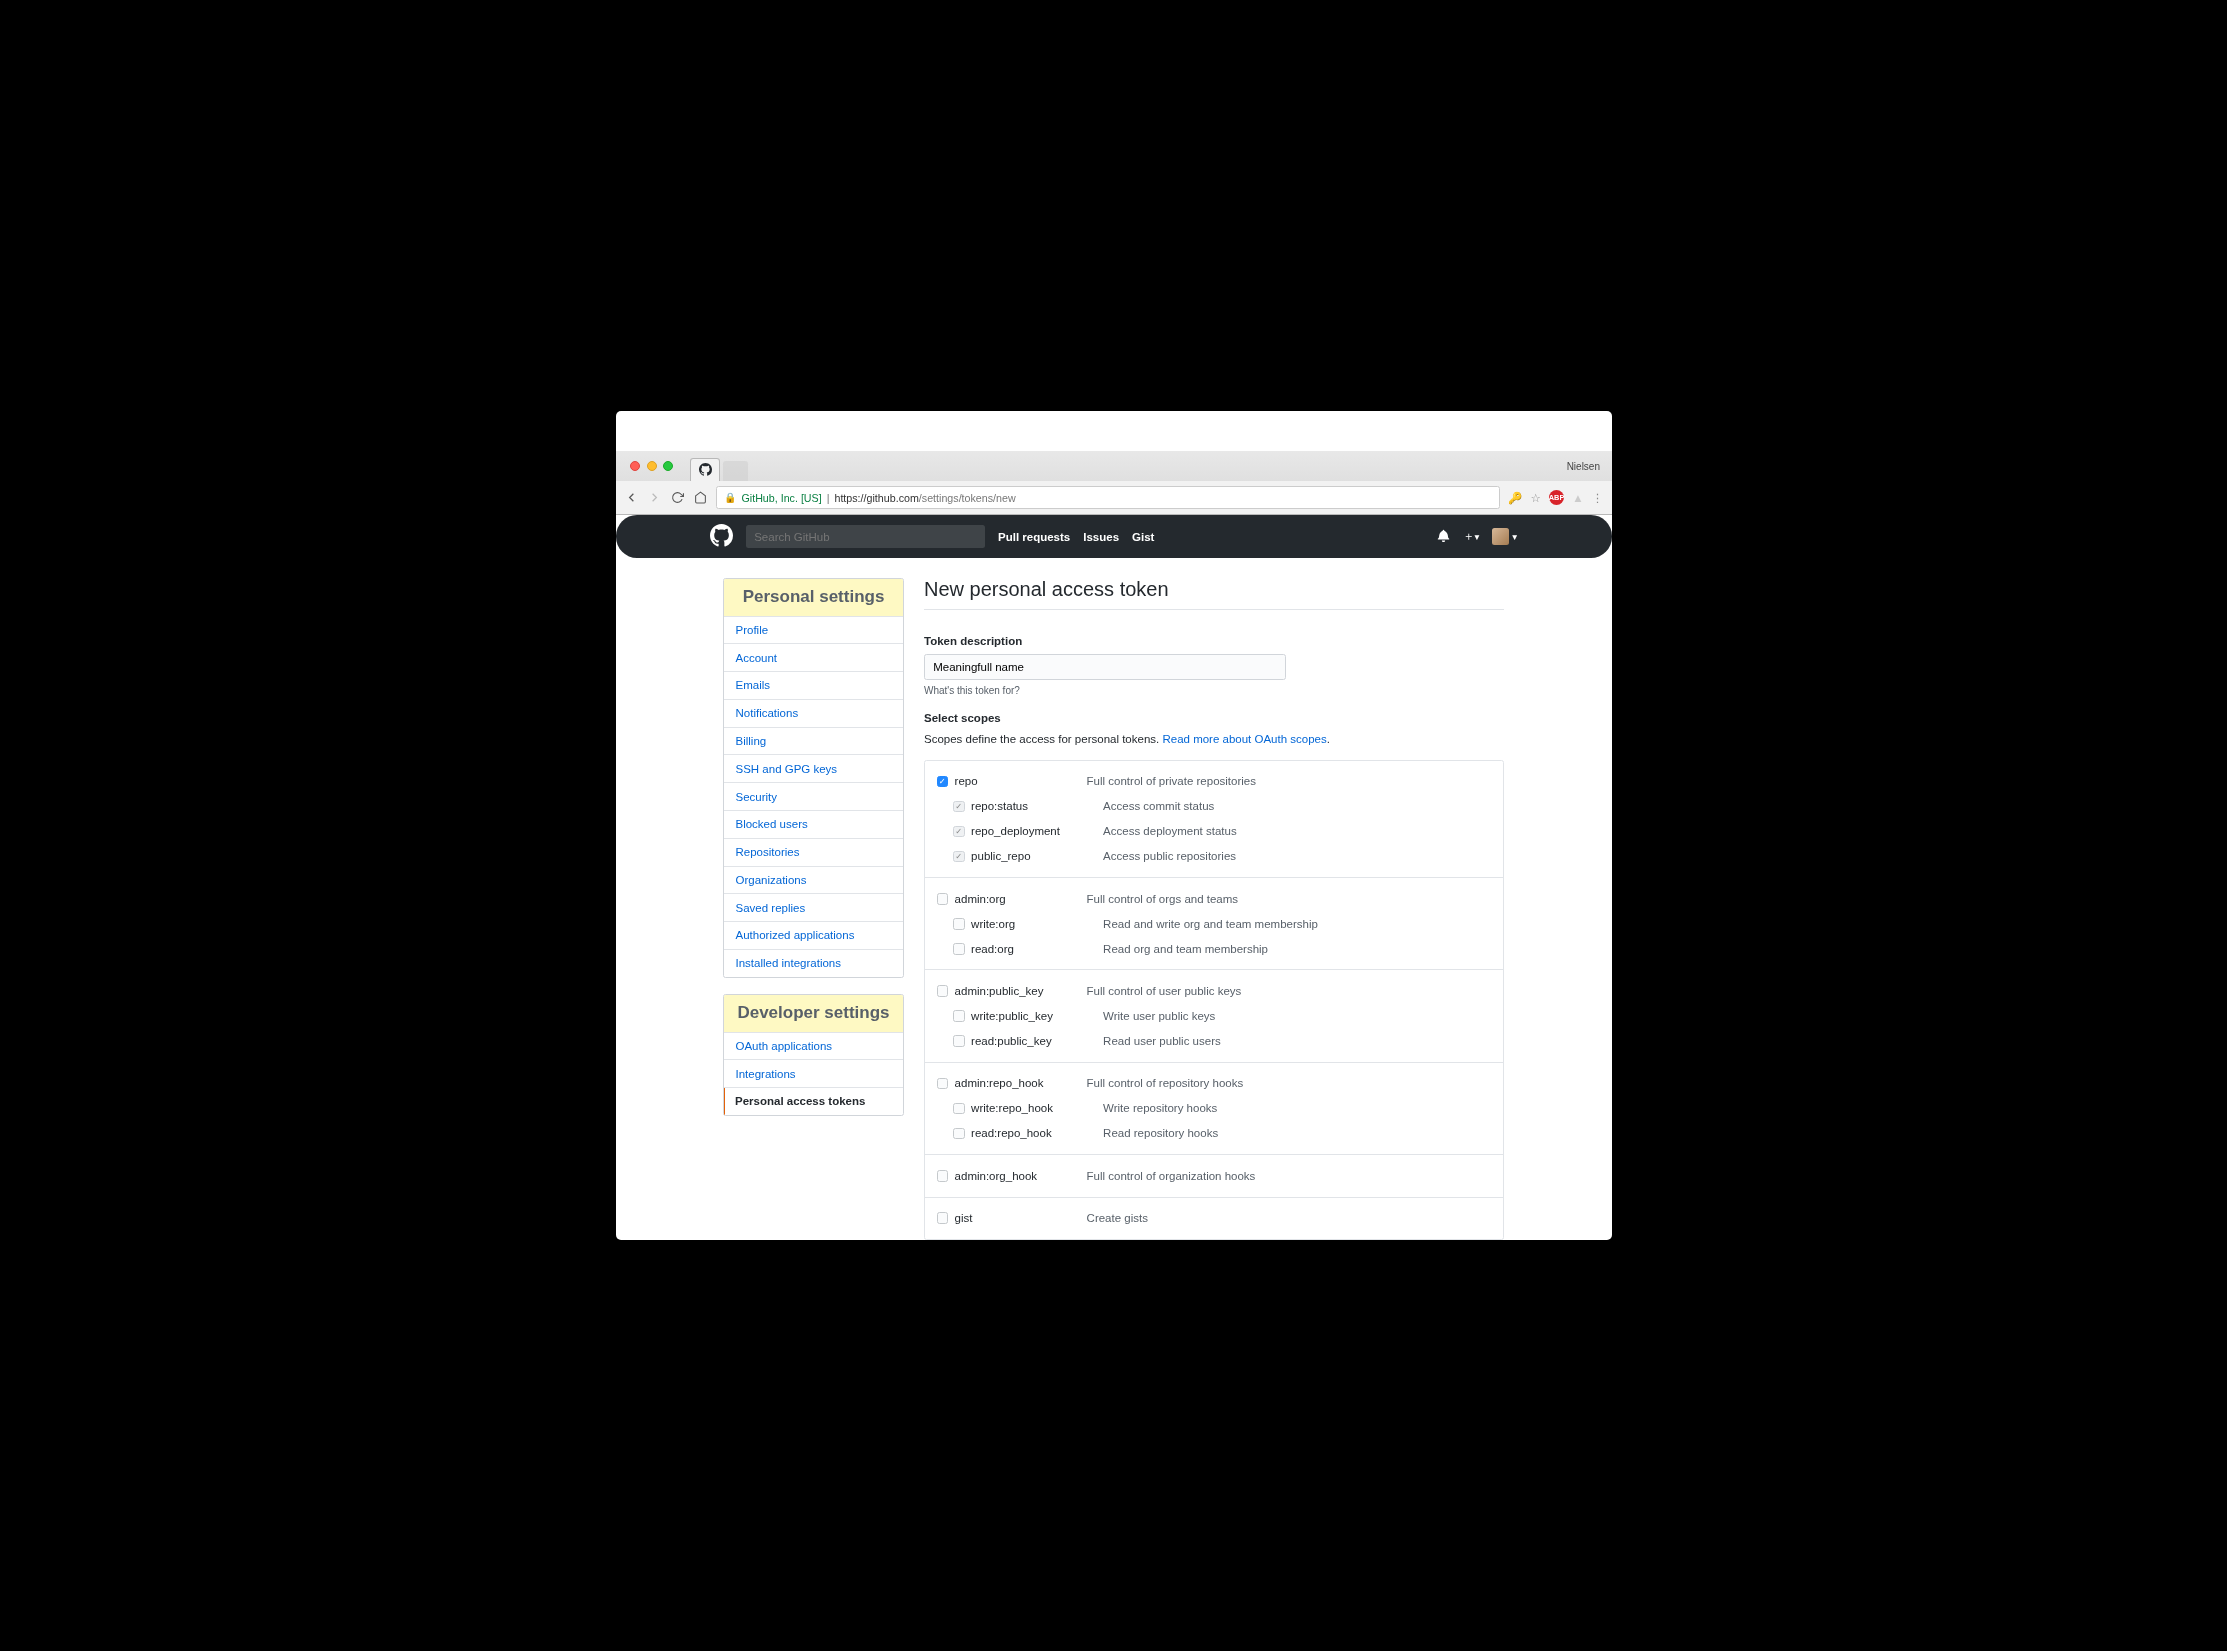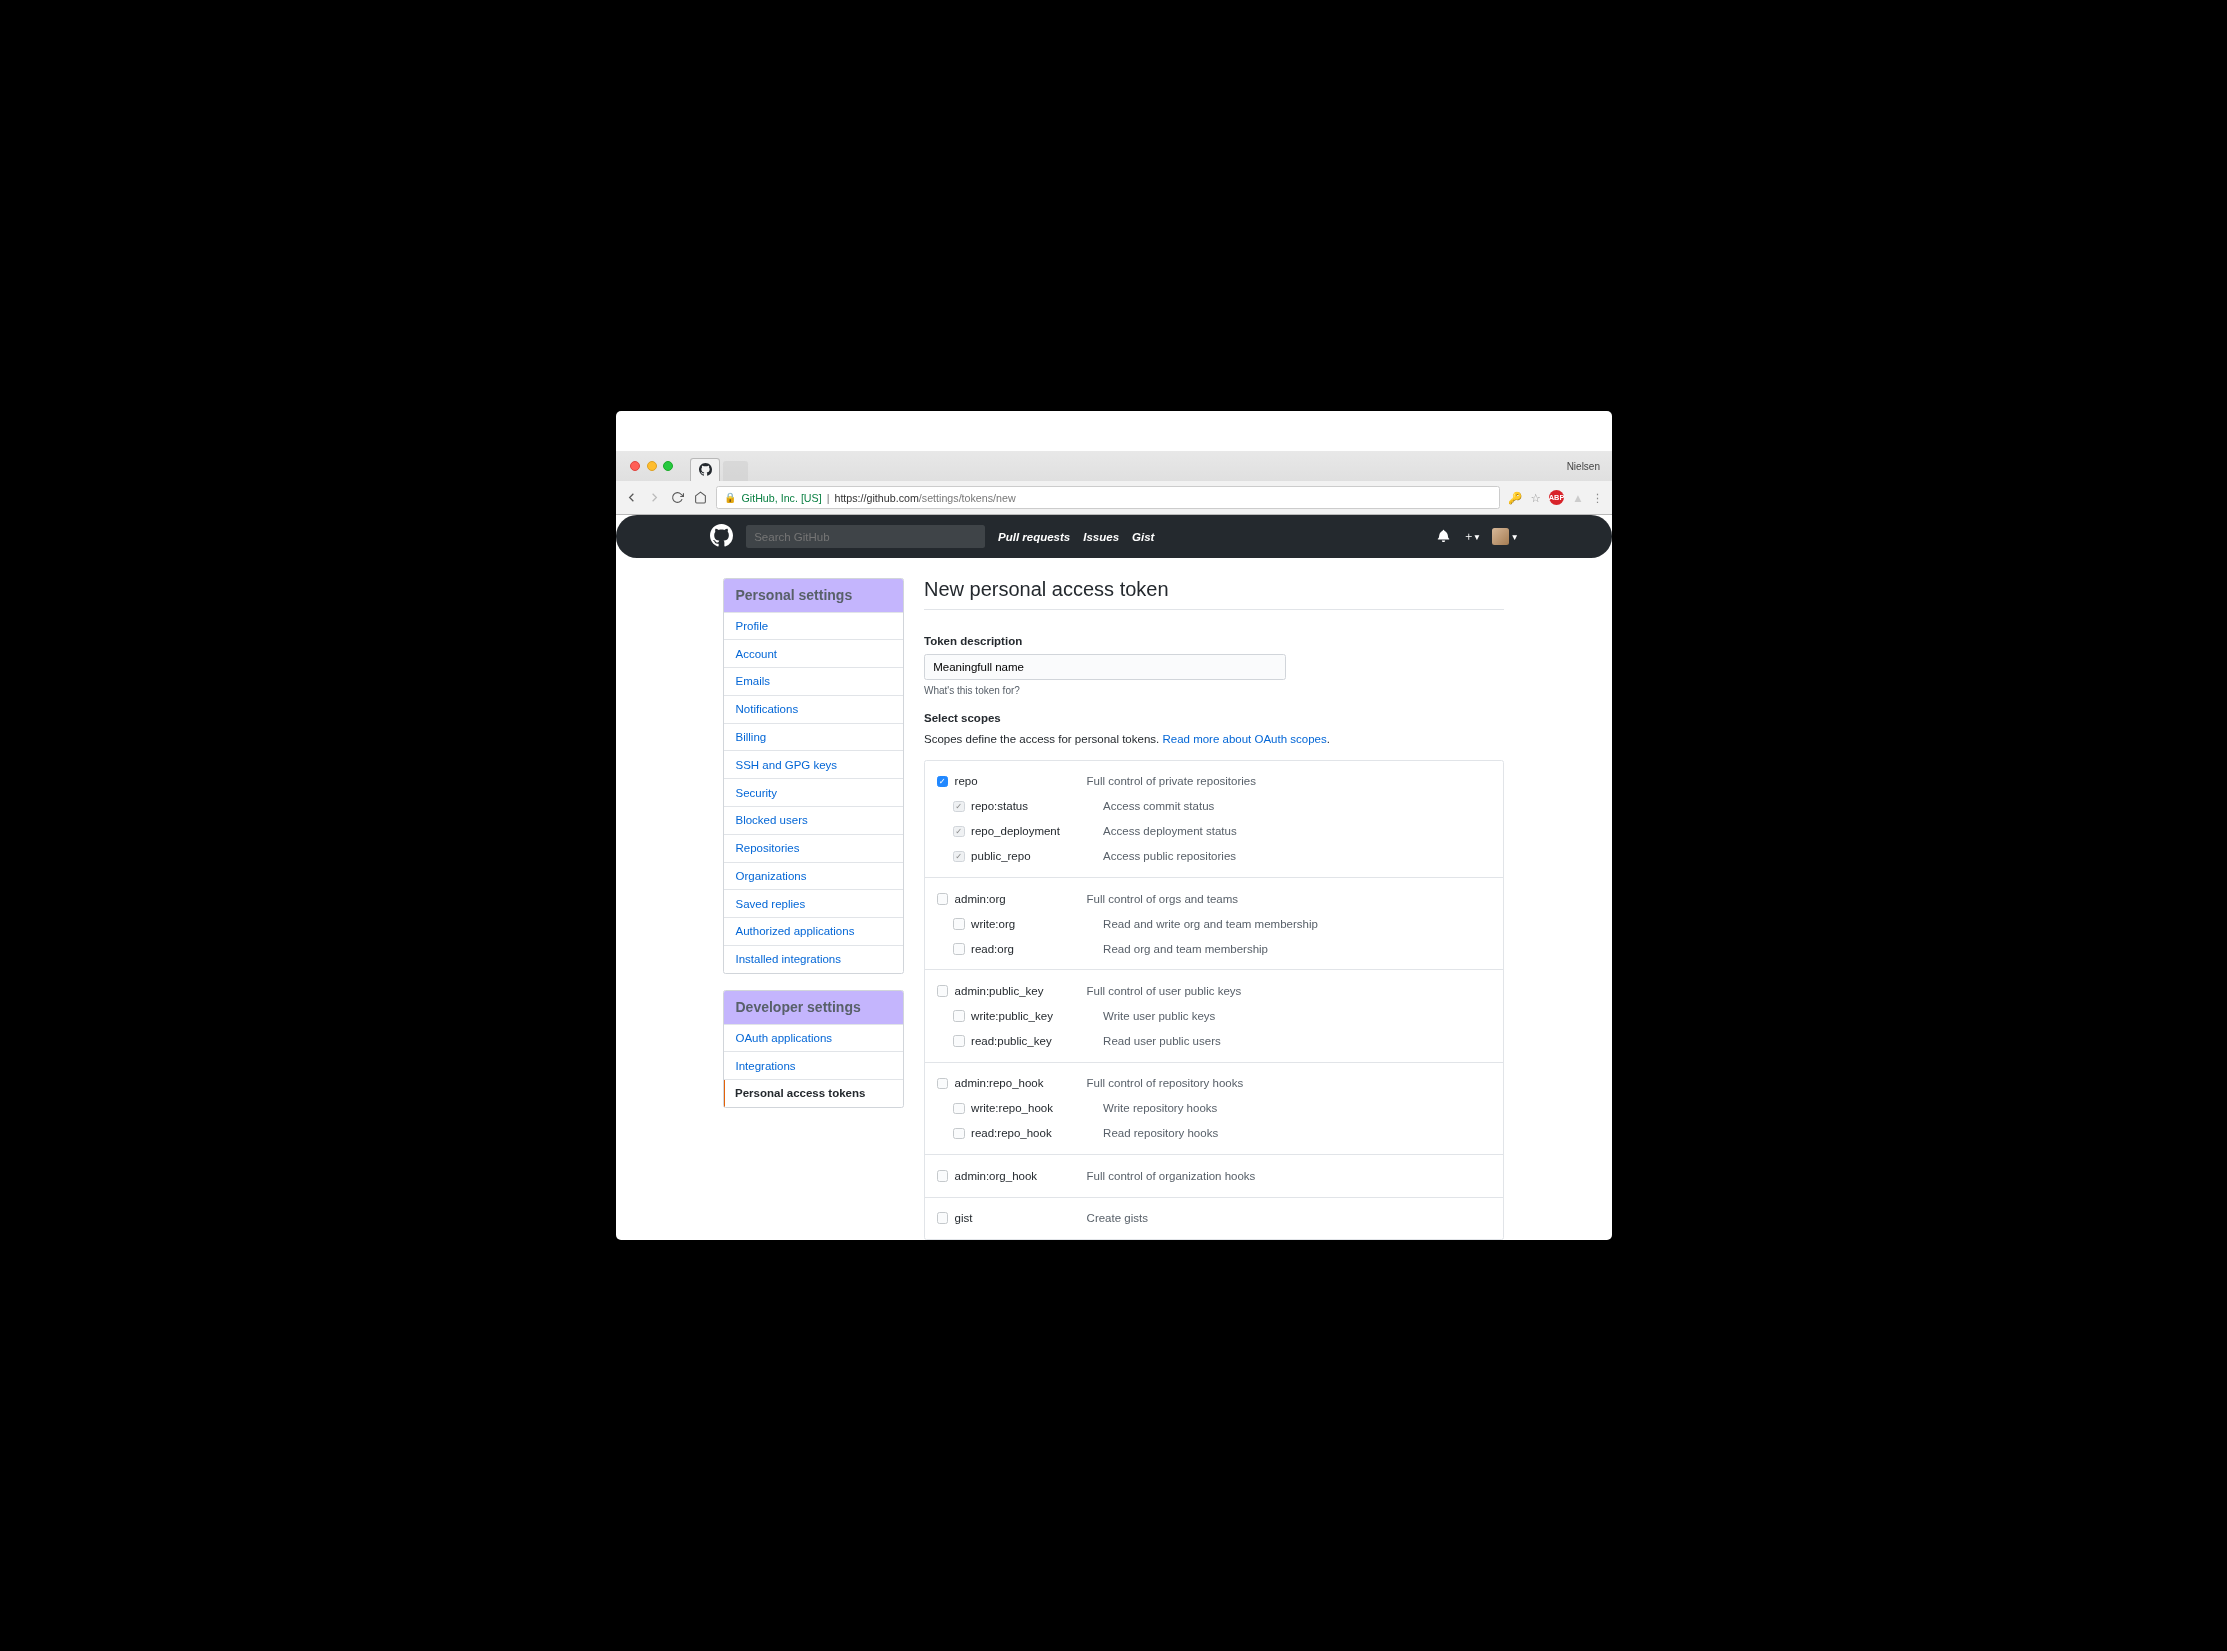--- a/index.html
+++ b/index.html
@@ -118,21 +118,21 @@
   .gh-search {
     background: #3f4448;
     border: none;
     border-radius: 2.5px;
     height: 23px;
     width: 239px;
     padding: 0 8.2px;
     color: #b8bcbf;
     font-size: 11.5px;
   }
-  .gh-nav { display: flex; gap: 13px; font-style: italic; }
+  .gh-nav { display: flex; gap: 13px; }
   .gh-nav a { color: #fff; font-weight: 600; text-decoration: none; font-size: 11.5px; }
   .gh-right { margin-left: auto; display: flex; align-items: center; gap: 13px; color: #fff; }
   .gh-avatar { width:16.5px; height:16.5px; border-radius:2.5px; background: linear-gradient(135deg,#d7b899,#a57c52); }
   .gh-bell, .gh-plus { color:#fff; }
   
   .page {
     display: flex;
     width: 807px;
     margin: 0 auto;
     padding: 20px 13px 0;
@@ -140,26 +140,27 @@
     align-items: flex-start;
   }
   .sidebar { width: 181px; flex-shrink: 0; }
   .menu {
     border: 0.8px solid #d1d5da;
     border-radius: 2.5px;
     margin-bottom: 16.5px;
     overflow: hidden;
   }
   .menu-heading {
-    background: #c4b5fd;
+    background: #fef9c3;
     padding: 8.2px 11.5px;
     font-weight: 600;
     color: #586069;
     border-bottom: 0.8px solid #e1e4e8;
-    font-size: 14px;
+    font-size: 17px;
+    text-align: center;
   }
   .menu-item {
     display: block;
     padding: 7.4px 11.5px;
     color: #0366d6;
     text-decoration: none;
     border-bottom: 0.8px solid #e1e4e8;
     font-size: 11.5px;
   }
   .menu-item:last-child { border-bottom: none; }

